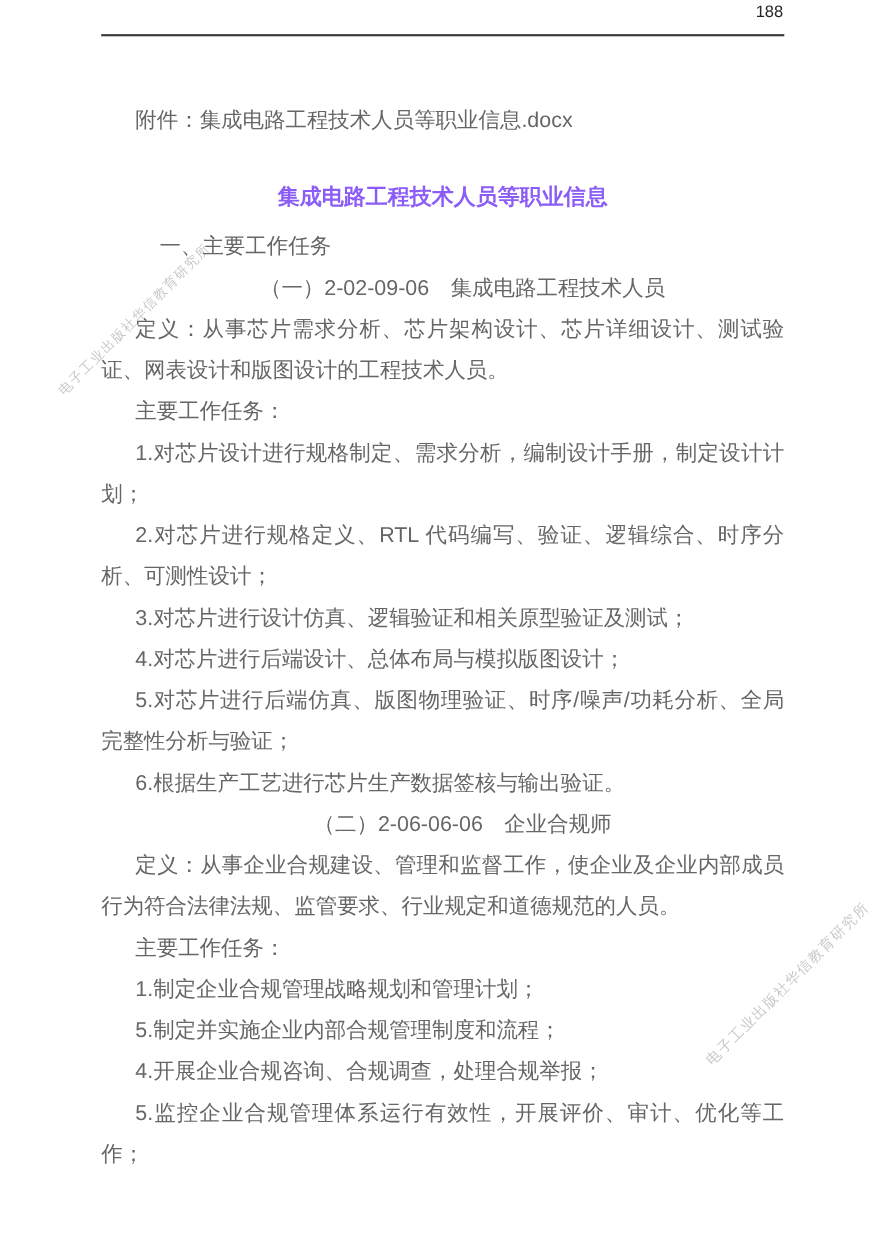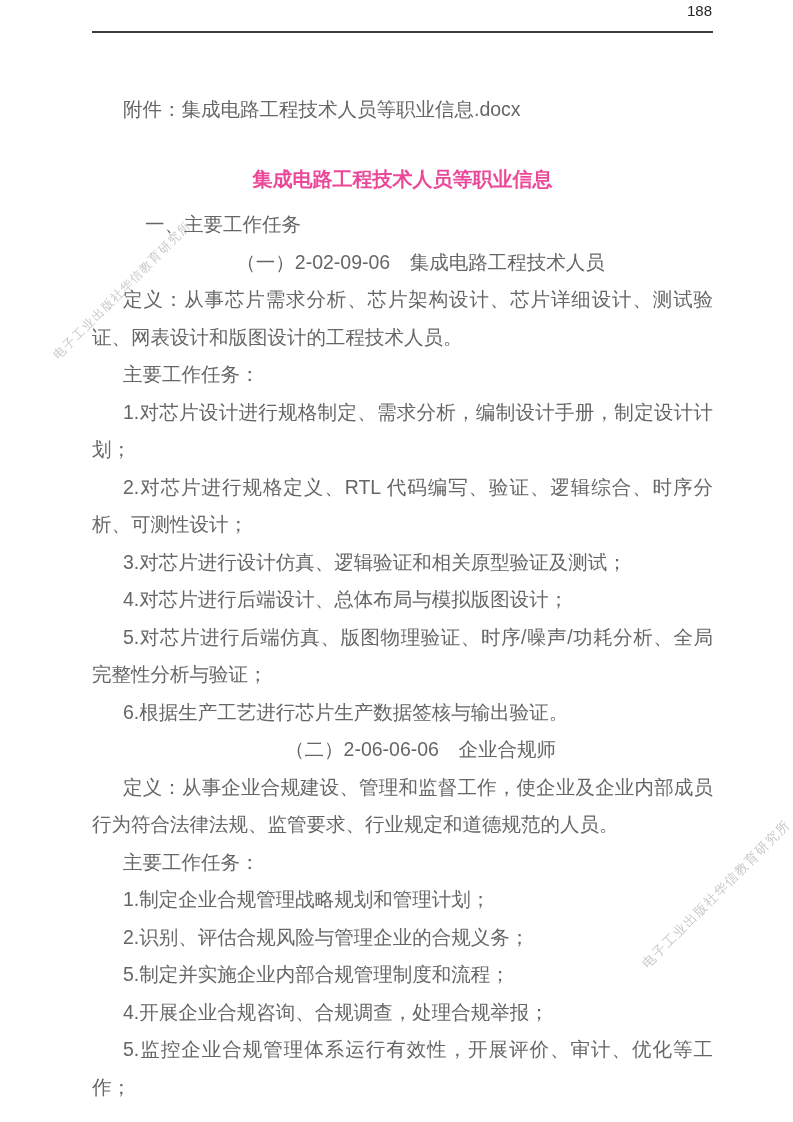--- a/index.html
+++ b/index.html
@@ -60,21 +60,21 @@
     line-height: 37.5px;
     text-indent: 31px;
   }
 
   .title {
     margin: 32.5px 0 0 0;
     line-height: 37.5px;
     font-size: 20px;
     font-weight: bold;
     text-align: center;
-    color: #ec4899;
+    color: #8b5cf6;
   }
 
   .paragraphs { margin-top: 7.5px; }
 
   .para {
     margin: 0;
     line-height: 37.5px;
     text-align: justify;
   }
   .para-heading    { text-indent: 53px; text-align: left; }
@@ -123,21 +123,20 @@
         <p class="para para-body">6.根据生产工艺进行芯片生产数据签核与输出验证。</p>
 
         <p class="para para-subheading">（二）2-06-06-06　企业合规师</p>
 
         <p class="para para-body">定义：从事企业合规建设、管理和监督工作，使企业及企业内部成员行为符合法律法规、监管要求、行业规定和道德规范的人员。</p>
 
         <p class="para para-body">主要工作任务：</p>
 
         <p class="para para-body">1.制定企业合规管理战略规划和管理计划；</p>
 
-        <p class="para para-body">2.识别、评估合规风险与管理企业的合规义务；</p>
 
         <p class="para para-body">5.制定并实施企业内部合规管理制度和流程；</p>
 
         <p class="para para-body">4.开展企业合规咨询、合规调查，处理合规举报；</p>
 
         <p class="para para-body">5.监控企业合规管理体系运行有效性，开展评价、审计、优化等工作；</p>
       </div>
 
   </div>
 </div>

